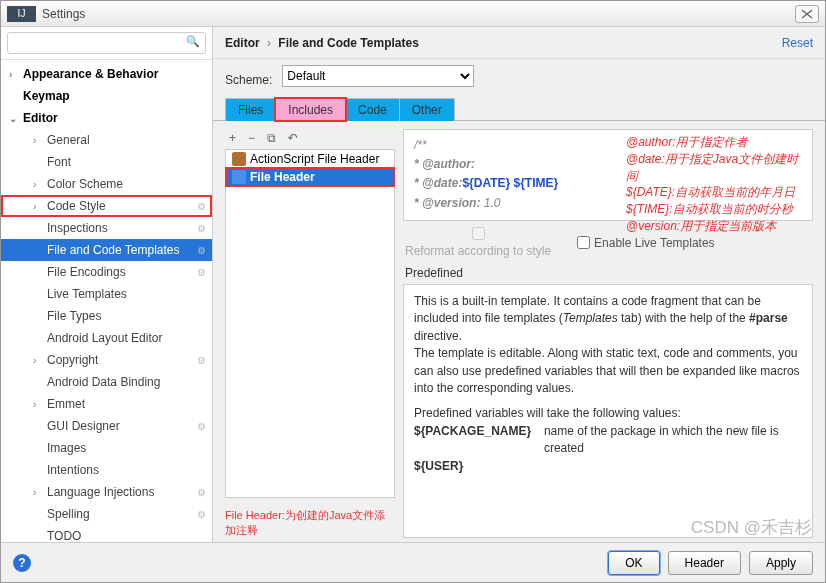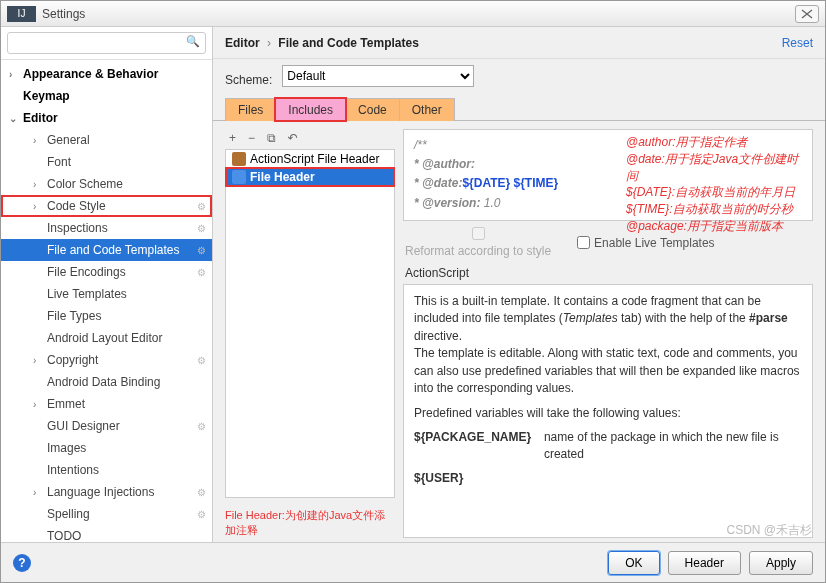--- a/index.html
+++ b/index.html
@@ -35,21 +35,21 @@
     .breadcrumb { height: 32px; display:flex; align-items:center; padding: 0 12px; justify-content:space-between; border-bottom:1px solid #ddd; }
     .breadcrumb .crumbs { font-weight:bold; color:#222; }
     .breadcrumb .crumbs .sep { color:#888; margin:0 4px; font-weight:normal; }
     .reset-link { color:#2a6fd6; cursor:pointer; }
     
     .scheme-row { padding: 6px 12px; display:flex; align-items:flex-end; gap: 10px; }
     .scheme-row select { width: 192px; height: 22px; border:1px solid #aaa; background:#fff; }
     .scheme-label { color:#333; }
     
     .tabs { display:flex; padding: 0 12px; border-bottom:1px solid #bbb; gap:0; margin-top: 4px; }
-    .tab { padding: 4px 12px; border:1px solid #bbb; border-bottom:none; background:#fdba74; margin-right:-1px; color:#333; position:relative; top:1px; }
+    .tab { padding: 4px 12px; border:1px solid #bbb; border-bottom:none; background:#0ea5e9; margin-right:-1px; color:#333; position:relative; top:1px; }
     .tab.active { background:#f9a8d4; outline:2px solid #e83333; outline-offset:-1px; z-index:2; }
     
     .split { flex:1; display:flex; padding: 8px 12px 4px 12px; gap: 8px; min-height:0; }
     .left-pane { width: 170px; display:flex; flex-direction:column; }
     .toolbar-icons { display:flex; gap:12px; padding: 2px 4px 4px 4px; color:#666; }
     .toolbar-icons span { cursor:pointer; }
     .file-list { flex:1; border:1px solid #ccc; background:#fff; }
     .file-item { padding: 2px 6px; display:flex; align-items:center; gap:4px; }
     .file-item .fi-icon { width:14px; height:14px; background:#b07030; border-radius:2px; }
     .file-item.sel { background:#2675d6; color:#fff; font-weight:bold; outline:2px solid #e83333; outline-offset:-1px; }
@@ -65,31 +65,31 @@
     .ann-under { color:#e83333; font-size:11px; padding: 10px 0 0 0; }
     
     .checks-row { display:flex; align-items:center; gap: 26px; padding: 6px 2px; color:#555; }
     .checks-row label { display:flex; align-items:center; gap:4px; }
     .checks-row input[type=checkbox]{ width:13px; height:13px; }
     .dim { color:#aaa;flex-direction:column; }
     
     .desc-label { color:#333; margin-top: 2px; padding-left:2px; }
     .desc-box { flex:1; border:1px solid #ccc; background:#fff; margin-top:4px; padding:8px 10px; font-size:11px; color:#333; overflow:hidden; line-height:1.45; }
     .desc-box b { font-weight:bold; }
-    .vars-row { display:flex; margin-top:6px; }
+    .vars-row { display:flex; }
     .vars-row .vn { width:140px; font-weight:bold; }
     
     
     .footer { height: 40px; border-top:1px solid #ccc; display:flex; align-items:center; justify-content:space-between; padding:0 12px; background:#f0f0f0; }
     .footer .help-icon { width:18px; height:18px; border-radius:50%; background:#2a6fd6; color:#fff; display:flex; align-items:center; justify-content:center; font-weight:bold; font-size:12px; }
     .footer .buttons { display:flex; gap:8px; }
     .footer button { height:24px; padding:0 16px; border:1px solid #999; border-radius:3px; background:linear-gradient(#fff,#e4e4e4); }
     .footer button.primary { border-color:#2a6fd6; box-shadow:0 0 0 1px #7ab0f0; }
     
-    .watermark { position:absolute; right:14px; bottom:44px; color:#bbb; font-size:12px; }
+    .watermark { position:absolute; right:14px; bottom:44px; color:#bbb; font-size:17px; }
   </style>
 </head>
 <body>
 
 <div class="titlebar">
   <div class="left">
     <div class="icon-app">IJ</div>
     <span class="title-text">Settings</span>
   </div>
   <div class="win-close">
@@ -253,36 +253,36 @@
         <div class="editor-box">
           <div>/**</div>
           <div><span class="kw"> * @author:</span></div>
           <div><span class="kw"> * @date:</span><span class="varbrace">${DATE} ${TIME}</span></div>
           <div><span class="kw"> * @version: </span><span>1.0</span></div>
           <div class="annotation-red ann1" id="edann">
               <div>@author:用于指定作者</div>
               <div>@date:用于指定Java文件创建时间</div>
               <div>${DATE}:自动获取当前的年月日</div>
               <div>${TIME}:自动获取当前的时分秒</div>
-              <div>@package:用于指定当前版本</div>
+              <div>@version:用于指定当前版本</div>
             </div>
         </div>
 
         <div class="checks-row">
           <label class="dim">
               <input type="checkbox" disabled="" style=""> 
               <span>Reformat according to style</span>
             </label>
           <label>
               <input type="checkbox" style=""> 
               <span>Enable Live Templates</span>
             </label>
         </div>
 
-        <div class="desc-label">ActionScript</div>
+        <div class="desc-label">Predefined</div>
         <div class="desc-box">
           <div><span>This is a built-in template. It contains a code fragment that can be included into file templates (</span><i>Templates</i><span> tab) with the help of the </span><b>#parse</b><span> directive.</span></div>
           <div>The template is editable. Along with static text, code and comments, you can also use predefined variables that will then be expanded like macros into the corresponding values.</div>
           <div style="margin-top:8px">Predefined variables will take the following values:</div>
           <div class="vars-row">
               <span class="vn">${PACKAGE_NAME}</span>
               <span>name of the package in which the new file is created</span>
             </div>
           <div class="vars-row">
               <span class="vn">${USER}</span>

